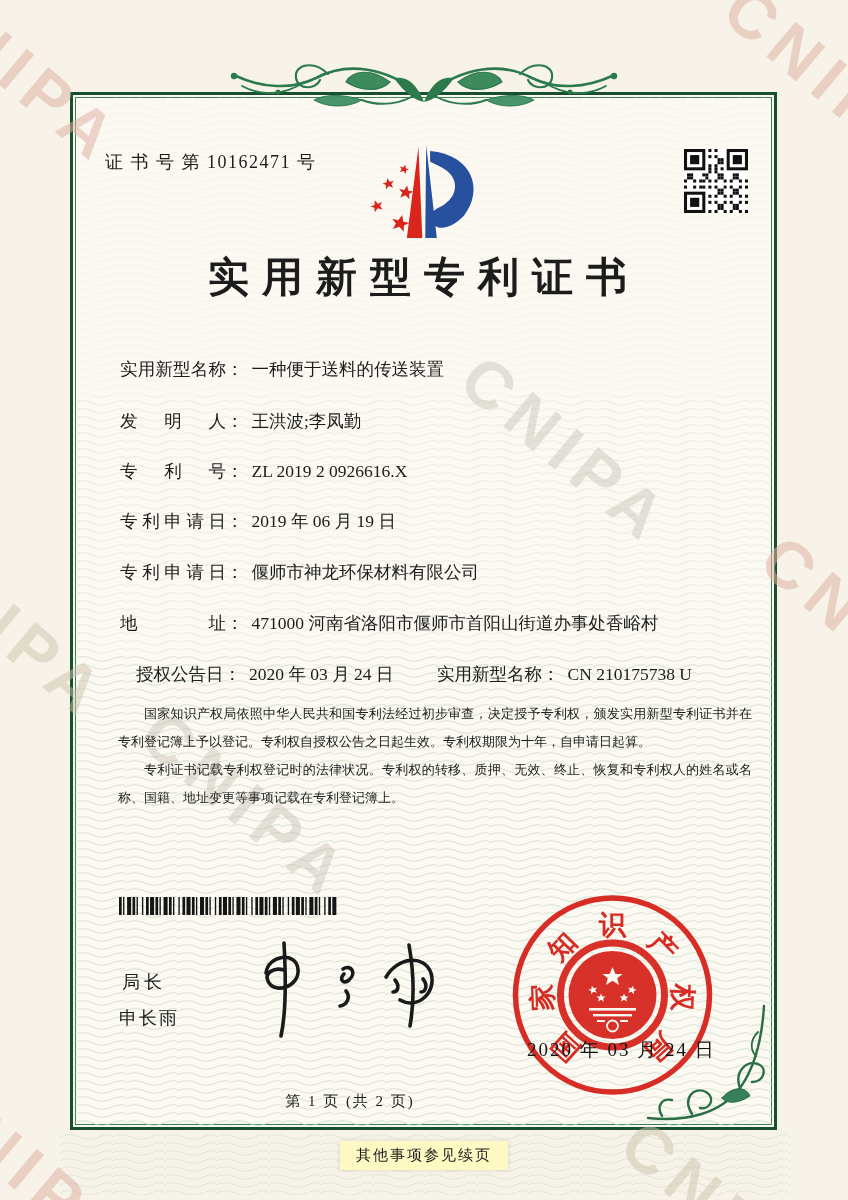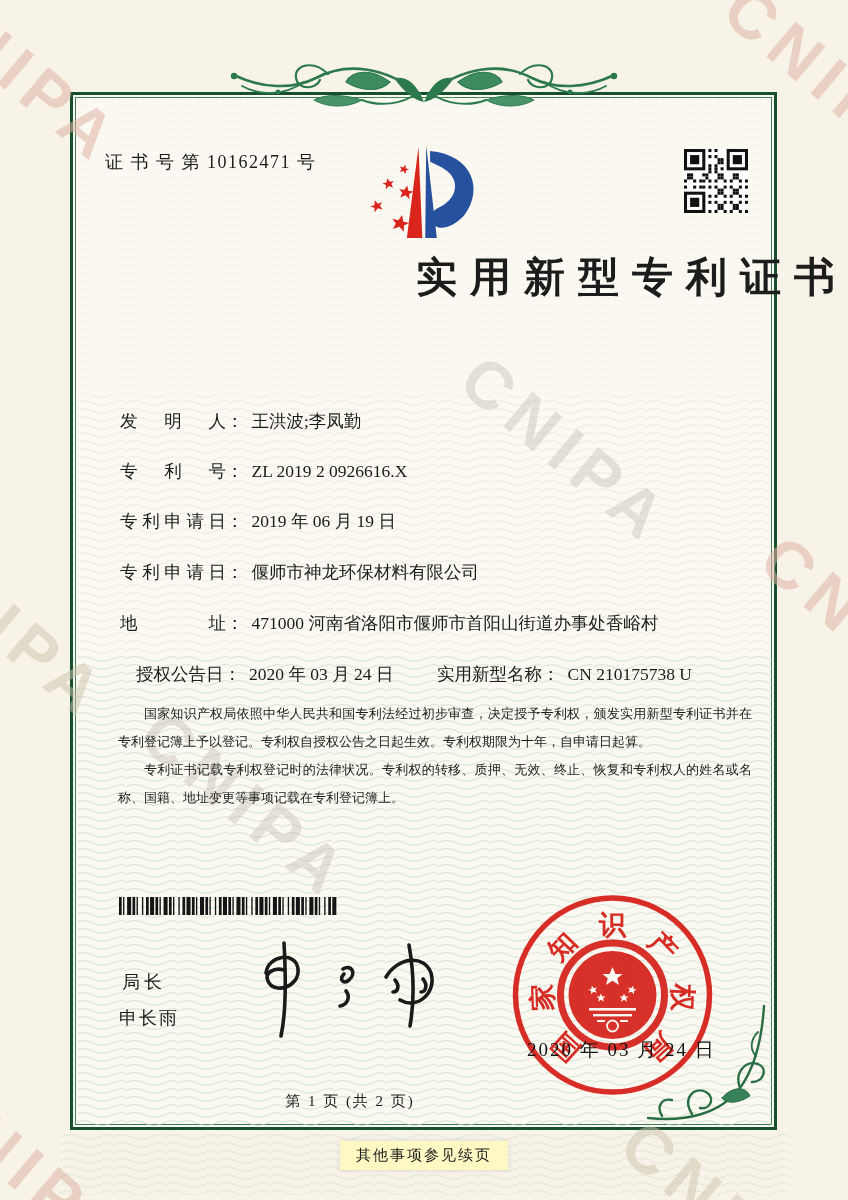--- a/index.html
+++ b/index.html
@@ -25,21 +25,21 @@
   .wm-pink{color:rgba(222,178,164,0.55);}
   .wm-beige{color:rgba(205,195,172,0.5);}
   .wm-gray{color:rgba(190,185,172,0.38);}
   .waves{position:absolute; left:73px; top:95px; z-index:0;}
   .waves-bottom{position:absolute; left:60px; top:1133px; z-index:0; opacity:.55;}
   .content{position:absolute; inset:0; z-index:2;}
   .cert-no{position:absolute; left:105px; top:150px; font-size:18px; letter-spacing:1.5px;}
   .logo{position:absolute; left:345px; top:133px;}
   .qr{position:absolute; left:684px; top:149px;}
   .title{
-    position:absolute; left:0; top:250px; width:848px; text-align:right;
+    position:absolute; left:0; top:250px; width:848px; text-align:center;
     font-size:41px; font-weight:bold; letter-spacing:13px;
   }
   .frow{position:absolute; left:120px; font-size:17.5px; white-space:nowrap;}
   .flabel{
     display:inline-block; width:106px; text-align:justify; text-align-last:justify;
     vertical-align:bottom;
   }
   .fvalue{margin-left:8px;}
   .grant-pair{position:absolute; font-size:17.5px; white-space:nowrap;}
   .body-text{
@@ -242,20 +242,23 @@
           <rect x="10" y="20" width="1" height="1"></rect>
           <rect x="13" y="20" width="1" height="1"></rect>
           <rect x="15" y="20" width="1" height="1"></rect>
           <rect x="18" y="20" width="1" height="1"></rect>
           <rect x="20" y="20" width="1" height="1"></rect>
         </g>
     </svg>
 
     <div class="title">实用新型专利证书</div>
 
+    <div class="frow" style="top:357px;">
+      <span class="flabel">实用新型名称</span><span>：</span><span class="fvalue">一种便于送料的传送装置</span>
+    </div>
     <div class="frow" style="top:409px;">
       <span class="flabel">发明人</span><span>：</span><span class="fvalue">王洪波;李凤勤</span>
     </div>
     <div class="frow" style="top:459px;">
       <span class="flabel">专利号</span><span>：</span><span class="fvalue">ZL 2019 2 0926616.X</span>
     </div>
     <div class="frow" style="top:509px;">
       <span class="flabel">专利申请日</span><span>：</span><span class="fvalue">2019 年 06 月 19 日</span>
     </div>
     <div class="frow" style="top:560px;">

